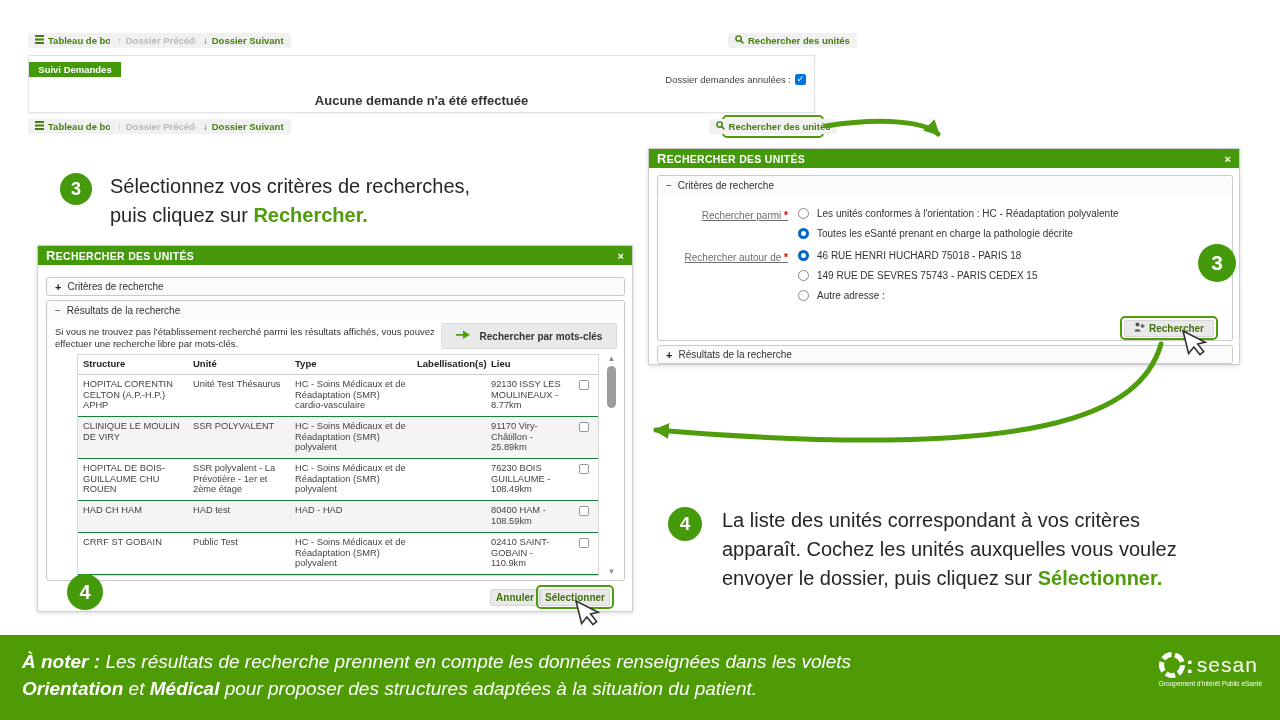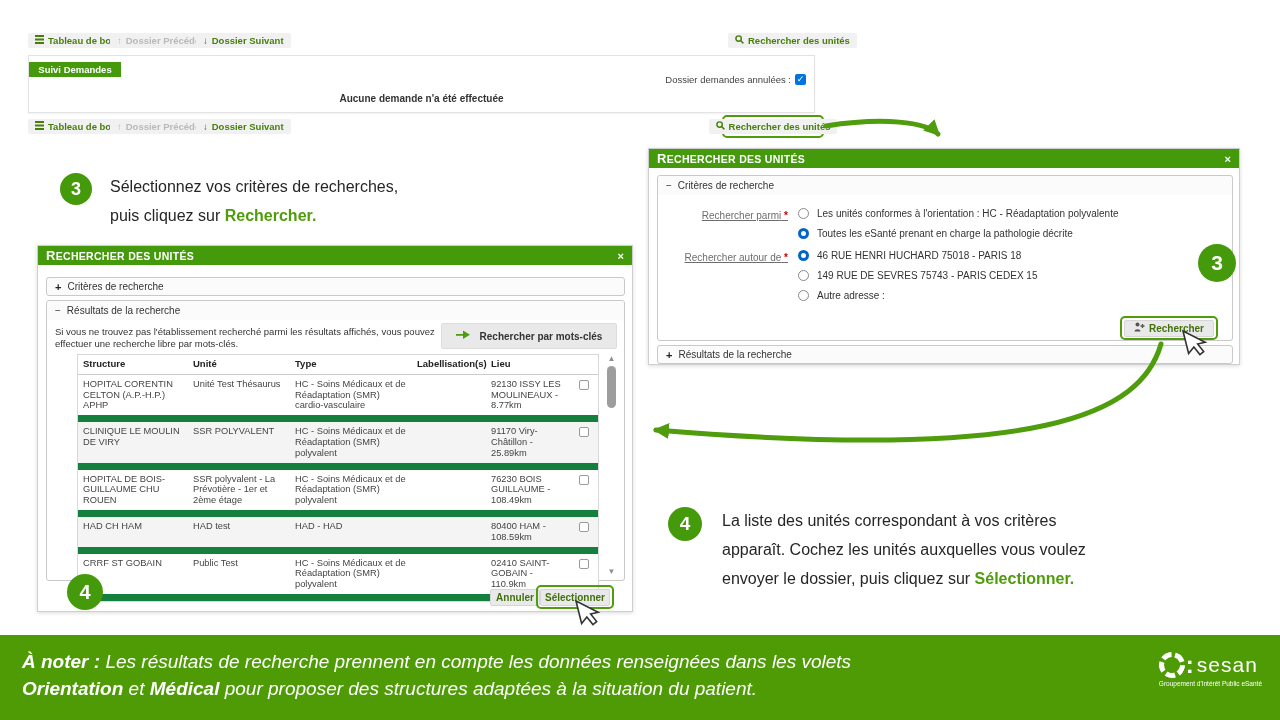--- a/index.html
+++ b/index.html
@@ -15,21 +15,21 @@
   .tb.disabled { color:#b9b9b9; }
   .tb svg { flex:0 0 auto; }
 
   
   .panel { position:absolute; left:28px; top:55px; width:787px; height:58px;
            background:#fff; border:1px solid #e3e3e3; box-shadow:0 1px 2px rgba(0,0,0,.06); }
   .tab { position:absolute; left:0px; top:6px; width:92px; height:15px; background:#459A0B;
          color:#fff; font-size:9.5px; font-weight:bold; display:flex; align-items:center;
          justify-content:center; }
   .empty-msg { position:absolute; left:0; right:0; top:37px; text-align:center;
-               font-size:10px; font-weight:bold; color:#333; }
+               font-size:13px; font-weight:bold; color:#333; }
   .chk-row { position:absolute; right:8px; top:18px; display:flex; align-items:center;
              gap:4px; font-size:9.5px; color:#444; }
   .checkbox-on { width:11px; height:11px; background:#0075E1; border-radius:2px;
                  color:#fff; font-size:9px; line-height:11px; text-align:center; }
 
   
   .dialog { position:absolute; background:#fff; border:1px solid #cfcfcf;
             box-shadow:0 1px 4px rgba(0,0,0,.15); }
   .dlg-head { position:absolute; left:0; top:0; right:0; height:19px; background:#459A0B;
               color:#fff; display:flex; align-items:center; padding:0 8px; }
@@ -46,21 +46,21 @@
             gap:6px; padding:0 8px; font-size:10px; color:#333; cursor:pointer; }
 
   .hint { position:absolute; font-size:9.5px; color:#333; line-height:11.5px; }
   .kw-btn { position:absolute; background:#e9e9e9; border:1px solid #dcdcdc; border-radius:2px;
             display:flex; align-items:center; justify-content:center; gap:10px;
             font-size:10px; font-weight:bold; color:#333; cursor:pointer; }
 
   
   .tbl { position:absolute; border:1px solid #d8d8d8; font-size:9.3px; color:#444; background:#fff; }
   .trow { display:grid; grid-template-columns:110px 102px 122px 74px 84px 28px;
-          border-bottom:7px solid #15803d; }
+          border-bottom:1px solid #15803d; }
   .trow:nth-child(odd):not(.thead) { background:#f4f4f4; }
   .thead { font-weight:bold; color:#222; font-size:9.5px; background:#fff; border-bottom:1px solid #ccc; }
   .tcell { padding:4px 5px; line-height:10.8px; }
   .ckcell { display:flex; justify-content:center; padding-top:5px; }
   .ckbox { width:10px; height:10px; border:1px solid #9a9a9a; border-radius:2px; background:#fff; }
   .r1{min-height:42px}.r2{min-height:42px}.r3{min-height:42px}.r4{min-height:32px}.r5{min-height:42px}
 
   
   .sbar { position:absolute; width:11px; }
   .sb-tri { position:absolute; left:0; width:11px; text-align:center; color:#8f8f8f; font-size:8px; }
@@ -78,21 +78,21 @@
   .frm-label { position:absolute; font-size:10px; color:#6d6d6d; text-align:right; width:120px;text-decoration:underline; }
   .frm-label .req { color:#cc0000; font-weight:bold; }
   .radio-line { position:absolute; display:flex; align-items:center; gap:8px;
                 font-size:10px; color:#333; }
   .rad { width:11px; height:11px; border-radius:50%; border:1px solid #8a8a8a; background:#fff; }
   .rad.sel { border:3.5px solid #0066CC; }
 
   
   .badge { position:absolute; background:#459A0B; border-radius:50%; color:#fff;
            font-weight:bold; display:flex; align-items:center; justify-content:center; }
-  .step-text { position:absolute; font-size:16px; color:#262626; line-height:29px; }
+  .step-text { position:absolute; font-size:20px; color:#262626; line-height:29px; }
   .step-green { color:#4F9C0C; font-weight:bold; }
 
   
   .footer { position:absolute; left:0; top:635px; width:1280px; height:85px; background:#4E9B06; }
   .footer-text { position:absolute; left:22px; top:13px; font-size:19px; color:#fff;
                  font-style:italic; line-height:27px; }
   .footer-text b { font-weight:bold; }
   .logo { position:absolute; right:18px; top:16px; color:#fff; }
   .logo-row { display:flex; align-items:center; gap:3px; }
   .logo-c { width:26px; height:26px; border:5px dashed #fff; border-radius:50%;

